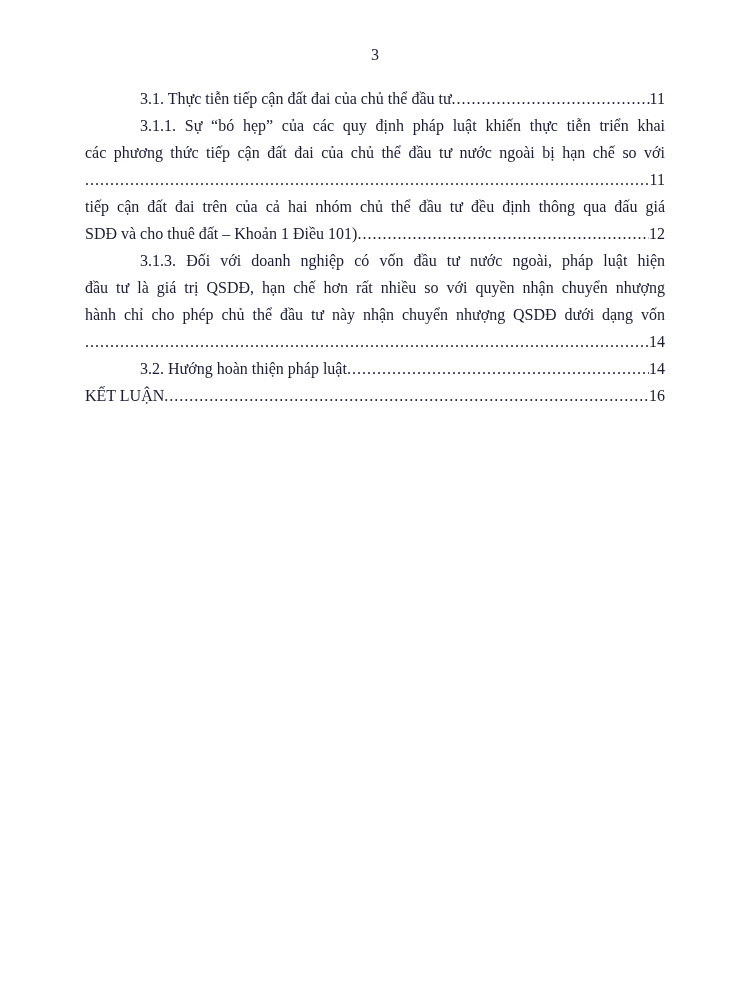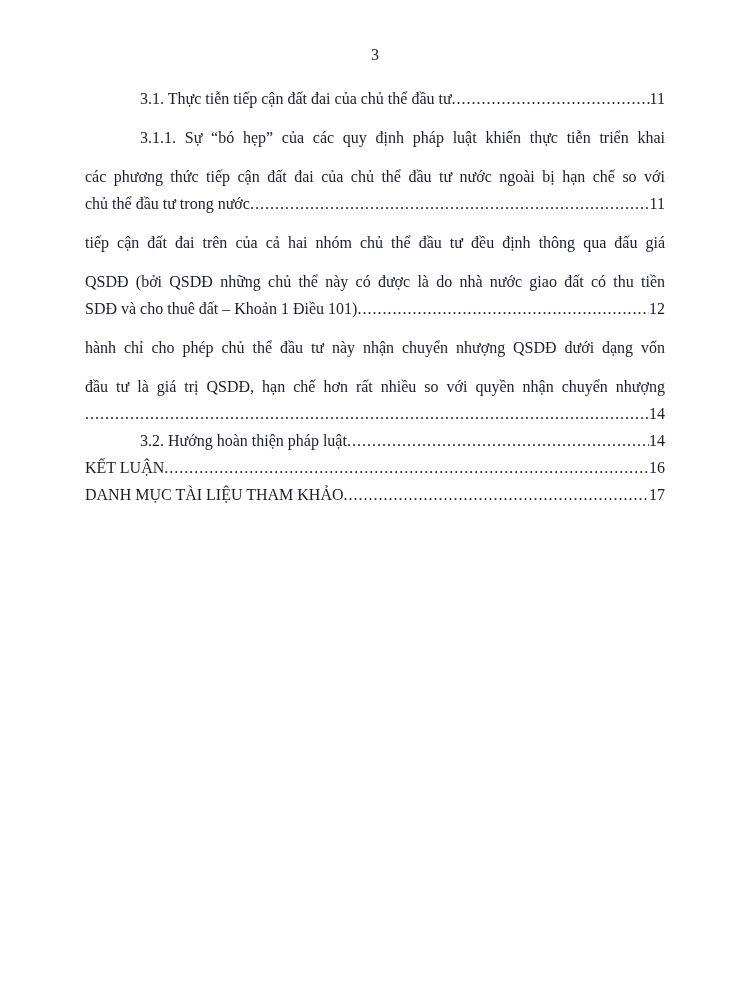--- a/index.html
+++ b/index.html
@@ -28,21 +28,20 @@
   }
   .ln {
     line-height: 27px;
   }
   
   .just {
     text-align: justify;
     text-align-last: justify;
     overflow: hidden;
     max-height: 27px;
-    margin-top: 12px;
   }
   
   .ind { text-indent: 55px; }
   
   .lead {
     display: flex;
     align-items: baseline;
   }
   .lead.ind { text-indent: 0; padding-left: 55px; }
   .lead .txt { white-space: nowrap; }
@@ -72,39 +71,38 @@
         <span class="txt">3.1. Thực tiễn tiếp cận đất đai của chủ thể đầu tư </span>
         <span class="dots"></span>
         <span class="pg">11</span>
       </div>
     </div>
 
     <div>
       <div class="ln just ind">3.1.1. Sự “bó hẹp” của các quy định pháp luật khiến thực tiễn triển khai</div>
       <div class="ln just">các phương thức tiếp cận đất đai của chủ thể đầu tư nước ngoài bị hạn chế so với</div>
       <div class="ln lead">
-        <span class="txt">chủ thể đầu tư trong nước </span>
         <span class="dots"></span>
         <span class="pg">11</span>
       </div>
     </div>
 
     <div>
       <div class="ln just">tiếp cận đất đai trên của cả hai nhóm chủ thể đầu tư đều định thông qua đấu giá</div>
-      <div class="ln just">QSDĐ (bởi QSDĐ những chủ thể này có được là do nhà nước giao đất có thu tiền</div>
       <div class="ln lead">
         <span class="txt">SDĐ và cho thuê đất – Khoản 1 Điều 101) </span>
         <span class="dots"></span>
         <span class="pg">12</span>
       </div>
     </div>
 
     <div>
+      <div class="ln just ind">3.1.3. Đối với doanh nghiệp có vốn đầu tư nước ngoài, pháp luật hiện</div>
+      <div class="ln just">đầu tư là giá trị QSDĐ, hạn chế hơn rất nhiều so với quyền nhận chuyển nhượng</div>
       <div class="ln just">hành chỉ cho phép chủ thể đầu tư này nhận chuyển nhượng QSDĐ dưới dạng vốn</div>
-      <div class="ln just">đầu tư là giá trị QSDĐ, hạn chế hơn rất nhiều so với quyền nhận chuyển nhượng</div>
       <div class="ln lead">
         <span class="dots"></span>
         <span class="pg">14</span>
       </div>
     </div>
 
     <div>
       <div class="ln lead ind">
         <span class="txt">3.2. Hướng hoàn thiện pháp luật</span>
         <span class="dots"></span>
@@ -113,22 +111,15 @@
     </div>
 
     <div class="bold">
       <div class="ln lead">
         <span class="txt">KẾT LUẬN</span>
         <span class="dots"></span>
         <span class="pg">16</span>
       </div>
     </div>
 
-    <div class="bold">
-      <div class="ln lead">
-        <span class="txt">DANH MỤC TÀI LIỆU THAM KHẢO</span>
-        <span class="dots"></span>
-        <span class="pg">17</span>
-      </div>
-    </div>
 
   </div>
 </div>
 
 </body></html>

